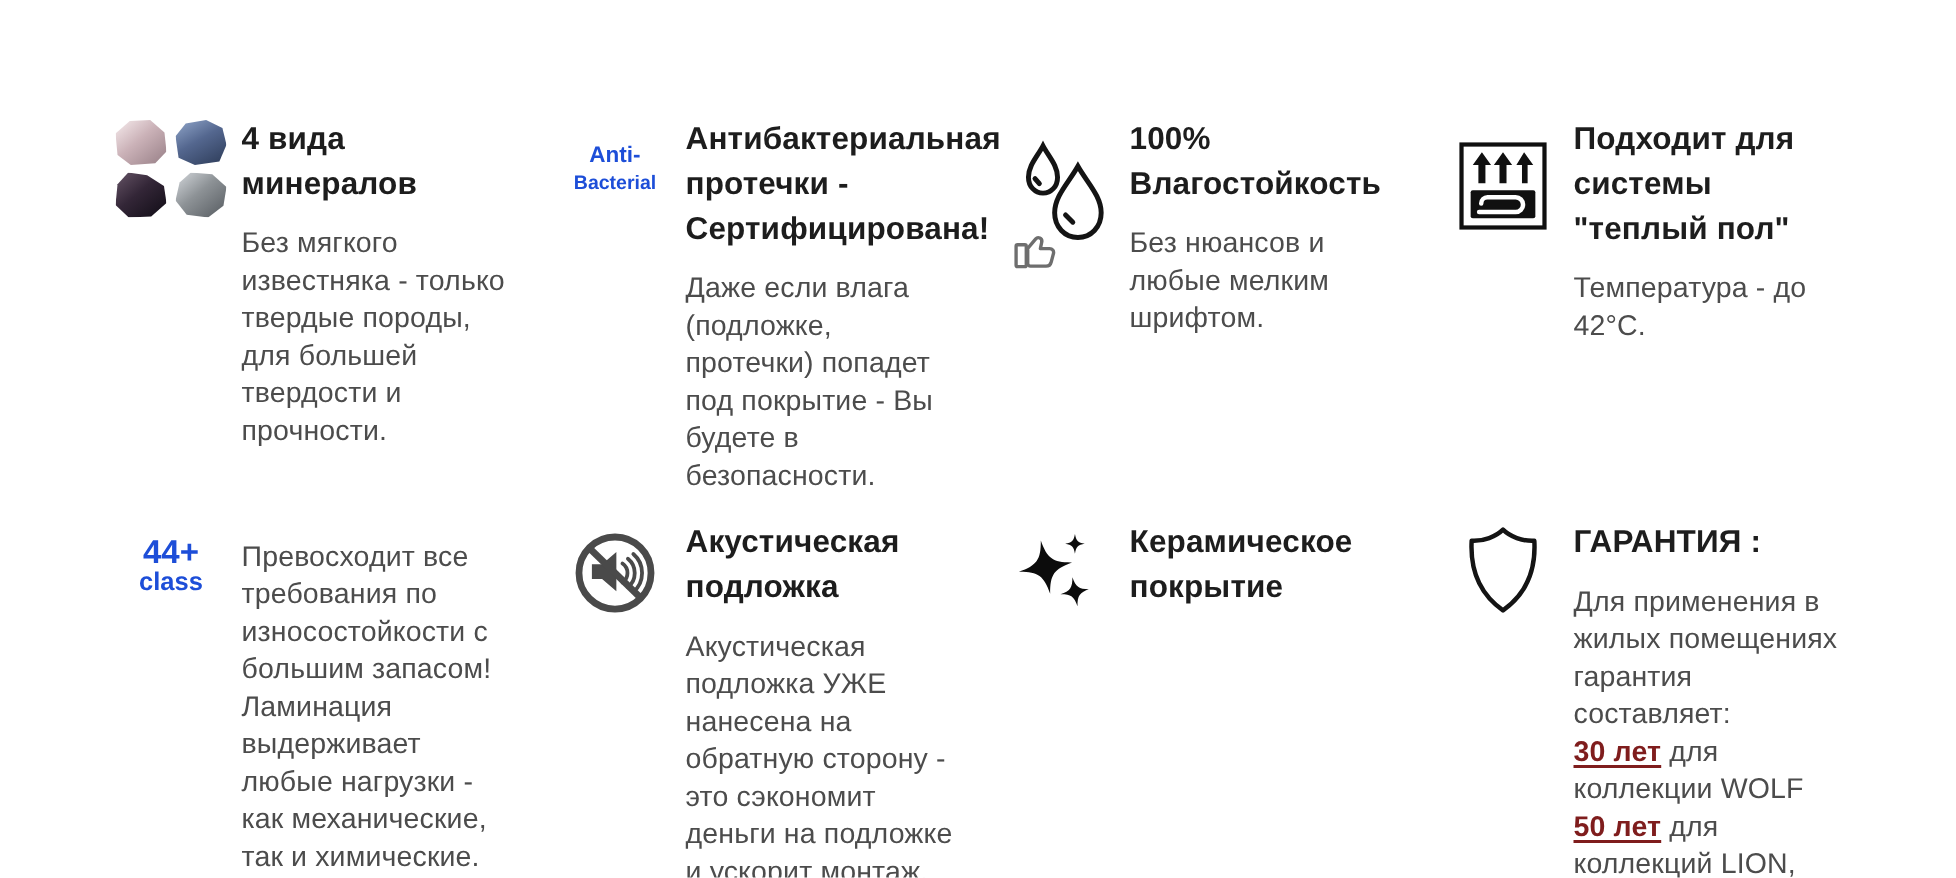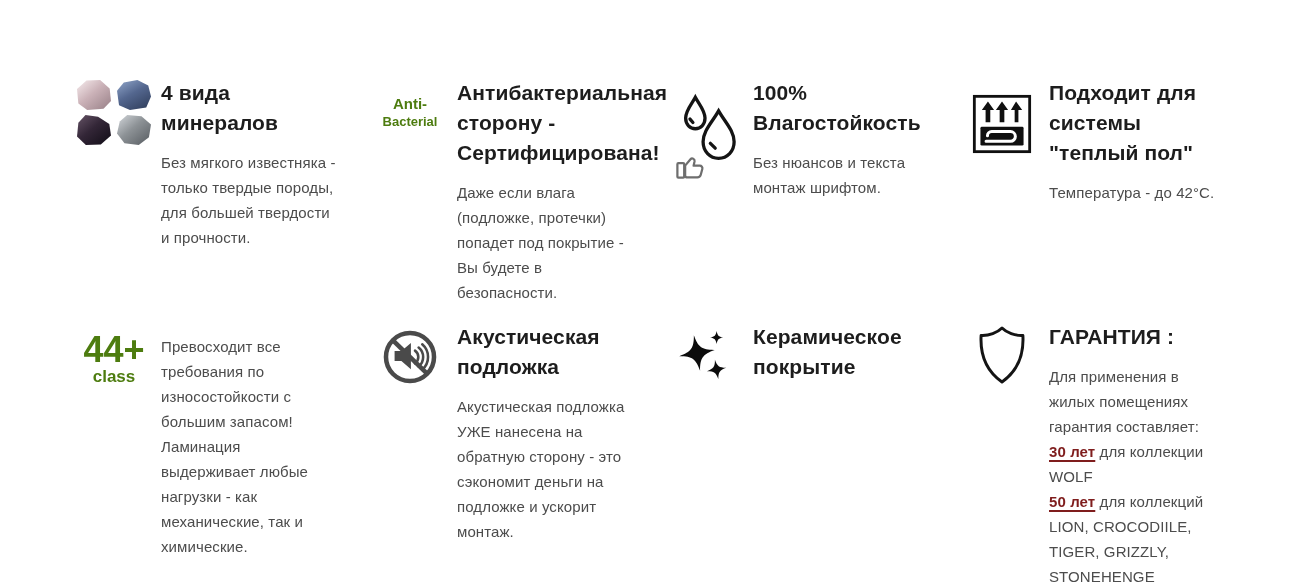--- a/index.html
+++ b/index.html
@@ -21,43 +21,43 @@
     display:flex;justify-content:center;
   }
   .pt2{padding-top:2px}.pt4{padding-top:4px}.pt6{padding-top:6px}
   .pt10{padding-top:10px}.pt12{padding-top:12px}.pt16{padding-top:16px}
   .text-box{width:212px}
   .title{
     font-size:21px;font-weight:700;color:#1d1d1d;
     line-height:30px;margin:0;max-width:164px;letter-spacing:.1px;
   }
   .desc{
-    font-size:15px;color:#4c4c4c;line-height:25px;
+    font-size:19px;color:#4c4c4c;line-height:25px;
     margin:12px 0 0;width:178px;letter-spacing:.1px;
   }
   .term{
     font-weight:700;color:#7f1d1d;
     text-decoration:underline;text-decoration-thickness:2px;text-underline-offset:3px;
   }
   
   .rocks{display:grid;grid-template-columns:34px 34px;gap:5px 6px;width:74px;}
   .rock{width:34px;height:30px;}
   .rock-pink{clip-path:polygon(28% 2%,68% 0%,96% 28%,100% 70%,78% 96%,30% 100%,4% 78%,0% 30%);
     background:linear-gradient(140deg,#efe2e4 8%,#cbb2b8 45%,#9e868d 92%);}
   .rock-blue{clip-path:polygon(20% 8%,60% 0%,92% 18%,100% 55%,86% 92%,38% 100%,6% 84%,0% 36%);
     background:linear-gradient(150deg,#8ba0c4 5%,#54678f 45%,#32415f 92%);}
   .rock-dark{clip-path:polygon(25% 0%,62% 6%,95% 30%,100% 68%,70% 98%,26% 100%,0% 72%,4% 26%);
     background:linear-gradient(140deg,#5d4c5e 8%,#332637 45%,#15101a 92%);}
   .rock-gray{clip-path:polygon(30% 0%,72% 4%,100% 32%,94% 74%,64% 100%,22% 94%,0% 62%,8% 22%);
     background:linear-gradient(140deg,#c8ccd0 8%,#8d9296 45%,#5d6267 92%);}
   
-  .badge{ text-align:center;color:#4d7c0f;font-weight:700;line-height:1.3;}
+  .badge{ text-align:center;color:#1d4ed8;font-weight:700;line-height:1.3;}
   .badge .l1{font-size:15px;display:block;}
   .badge .l2{font-size:13px;display:block;}
-  .badge44 .l1{font-size:36px;line-height:1;display:block;}
+  .badge44 .l1{font-size:22px;line-height:1;display:block;}
   .badge44 .l2{font-size:17px;line-height:1.1;display:block;}
   svg{display:block}
 </style>
 </head>
 <body>
 
 <div class="features">
 
   <div class="feature">
     <div class="icon-box pt2">
@@ -75,21 +75,21 @@
   </div>
 
   <div class="feature">
     <div class="icon-box pt16">
       <div class="badge">
         <span class="l1">Anti-</span>
         <span class="l2">Bacterial</span>
       </div>
     </div>
     <div class="text-box">
-      <h3 class="title">Антибактериальная сторону - Сертифицирована!</h3>
+      <h3 class="title">Антибактериальная протечки - Сертифицирована!</h3>
       <p class="desc">Даже если влага (подложке, протечки) попадет под покрытие - Вы будете в безопасности.</p>
     </div>
   </div>
 
   <div class="feature">
     <div class="icon-box pt12">
       <svg width="64" height="94" viewBox="0 0 66 96" aria-hidden="true">
         <g stroke="#141414" stroke-width="3.4" fill="none" stroke-linecap="round">
           <path d="M22 7 C18 14.5 12 20.5 12 28.5 C12 35 16.5 39.5 22 39.5 C27.5 39.5 32 35 32 28.5 C32 20.5 26 14.5 22 7 Z"></path>
           <path d="M16.5 29.5 L19.5 33"></path>
@@ -97,21 +97,21 @@
           <path d="M37.5 54.5 L42.5 59.5"></path>
         </g>
         <g stroke="#6e6e6e" stroke-width="2.3" fill="none" stroke-linejoin="round">
           <rect x="3.5" y="75" width="7" height="15" rx="1"></rect>
           <path d="M11.5 77.5 L17 71 a2.4 2.4 0 0 1 4.2 1.9 l-1 4.7 h6.4 a2.7 2.7 0 0 1 2.6 3.4 l-1.6 6 a3.6 3.6 0 0 1 -3.5 2.7 H13.4 A1.9 1.9 0 0 1 11.5 87.8 Z"></path>
         </g>
       </svg>
     </div>
     <div class="text-box">
       <h3 class="title">100% Влагостойкость</h3>
-      <p class="desc">Без нюансов и текста монтаж шрифтом.</p>
+      <p class="desc">Без нюансов и любые мелким шрифтом.</p>
     </div>
   </div>
 
   <div class="feature">
     <div class="icon-box pt16">
       <svg width="60" height="60" viewBox="0 0 64 64" aria-hidden="true">
         <rect x="2.5" y="2.5" width="59" height="59" fill="#ffffff" stroke="#101010" stroke-width="3"></rect>
         <g fill="#101010">
           <path d="M17 8 L23.5 17 H19.5 V30 H14.5 V17 H10.5 Z"></path>
           <path d="M32 8 L38.5 17 H34.5 V30 H29.5 V17 H25.5 Z"></path>

